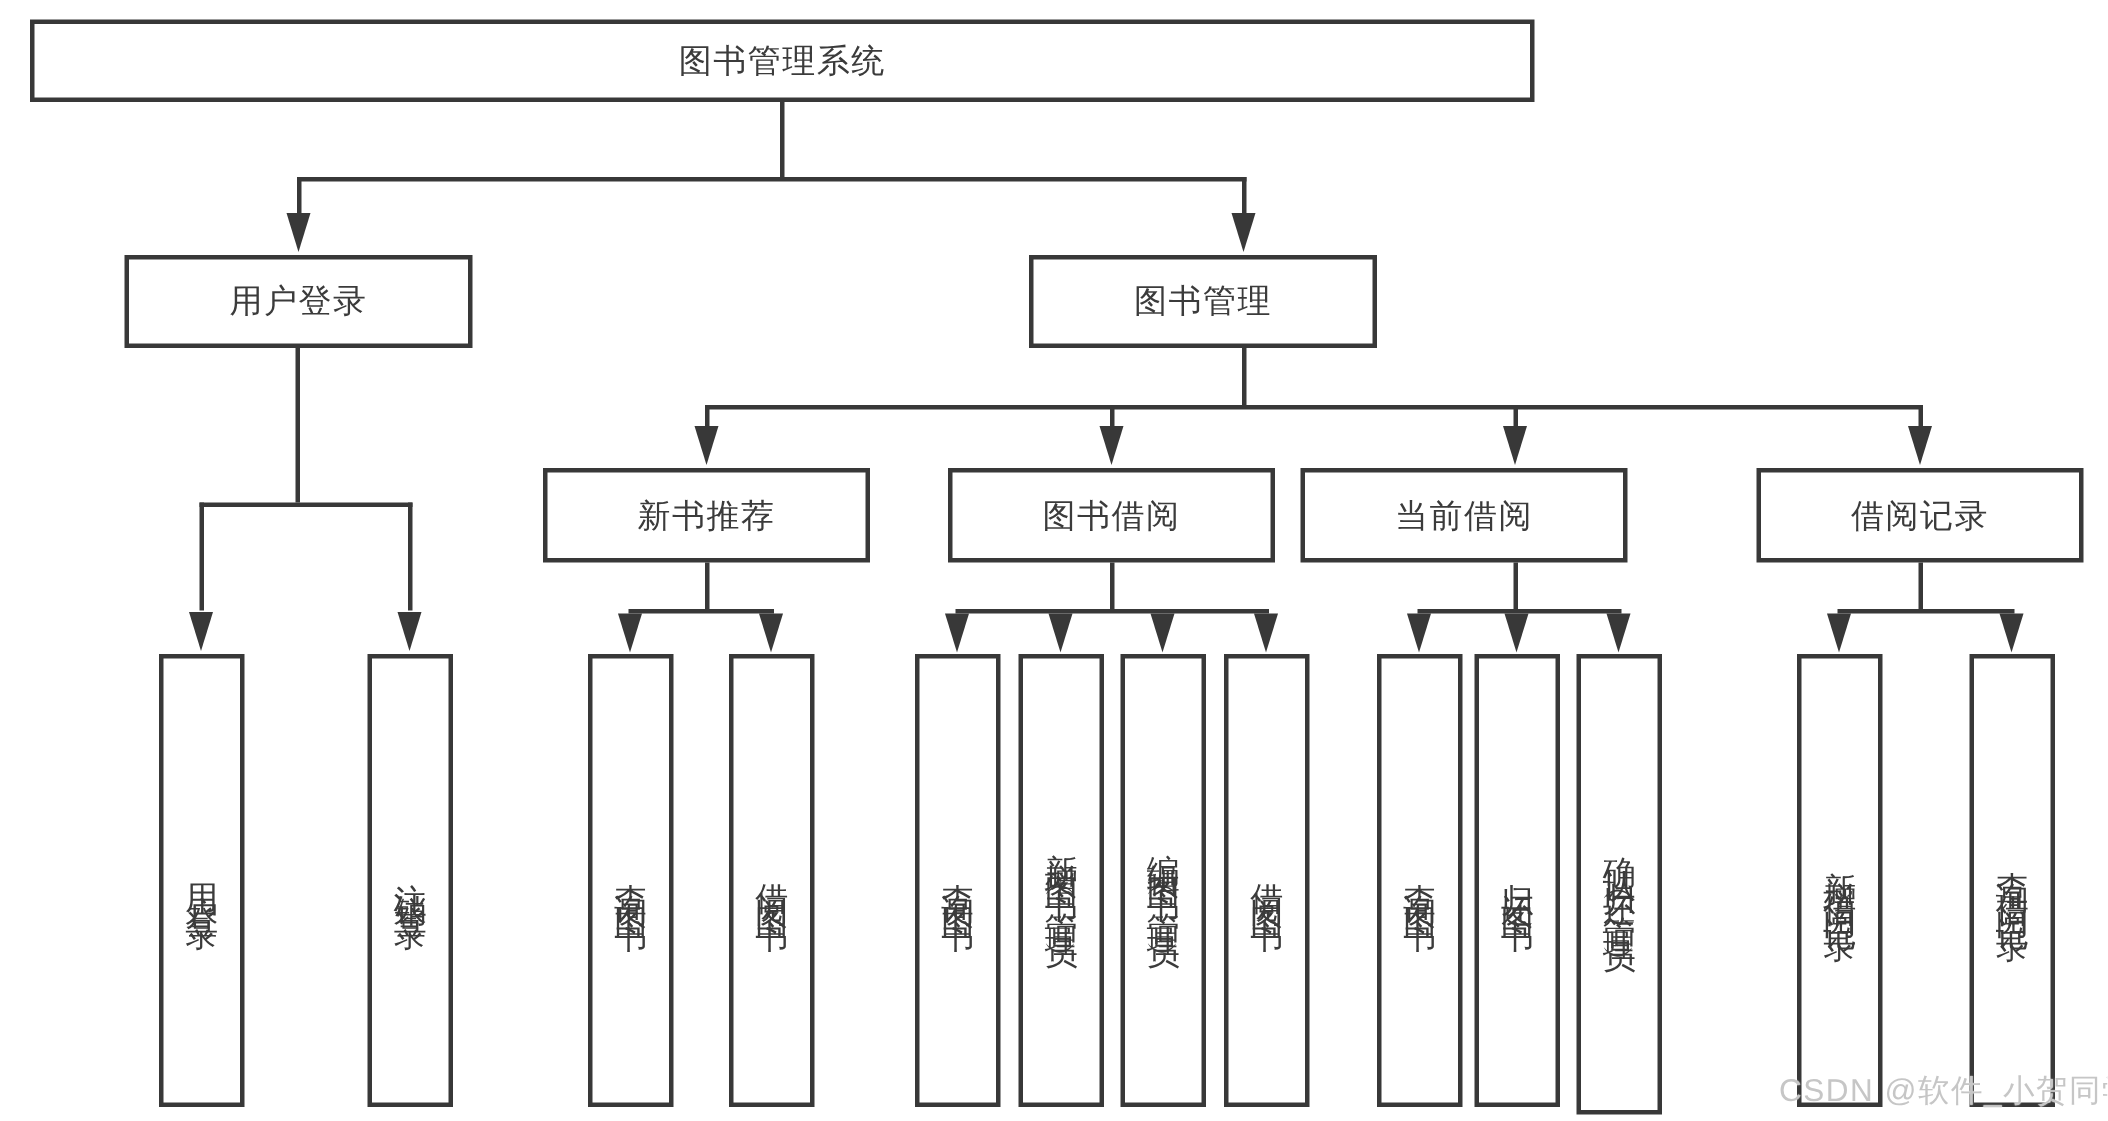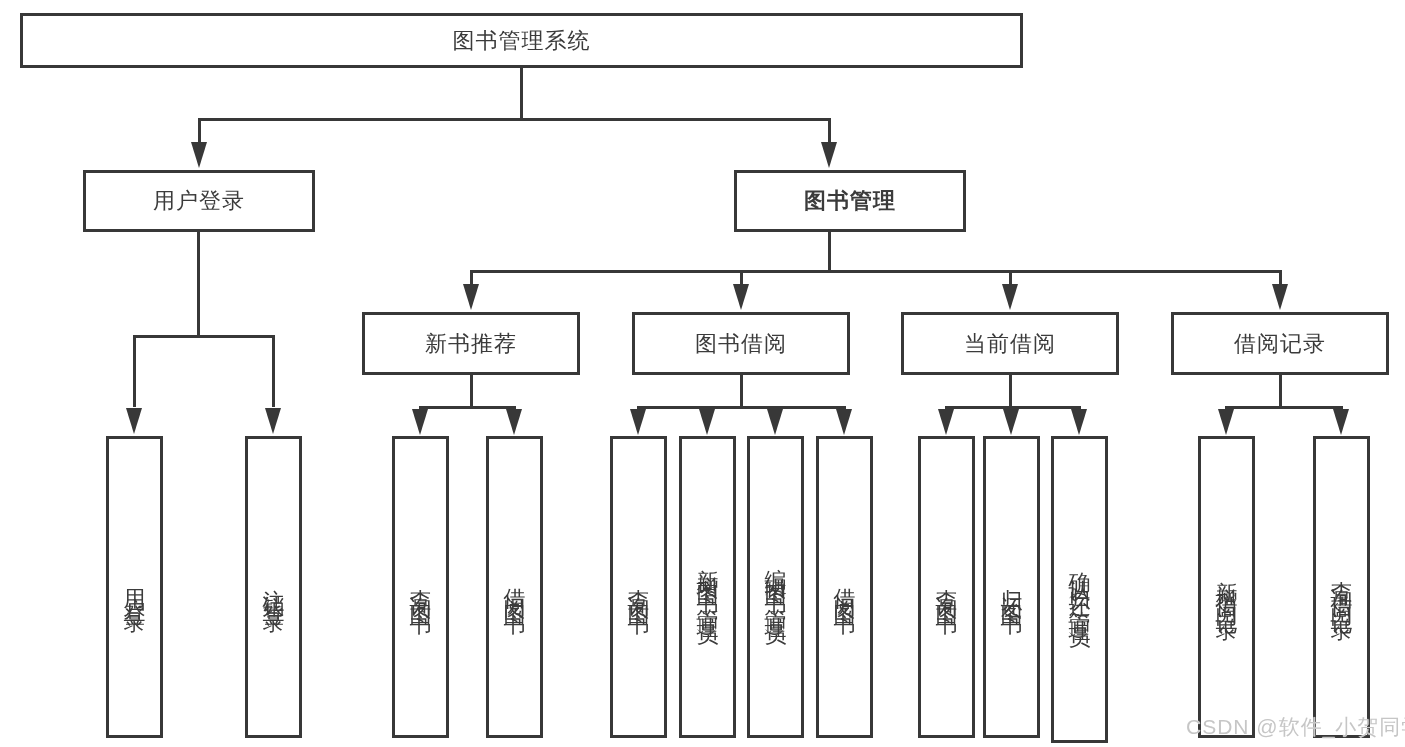--- a/index.html
+++ b/index.html
@@ -66,21 +66,21 @@
   <div class="vl" style="left:520px; top:68px; height:50px;"></div>
   <div class="hl" style="left:198px; top:118px; width:633px;"></div>
   <div class="vl" style="left:198px; top:118px; height:30px;"></div>
   <div class="arrow" style="left:191px; top:142px;"></div>
   <div class="vl" style="left:828px; top:118px; height:30px;"></div>
   <div class="arrow" style="left:821px; top:142px;"></div>
 
   <div class="box" style="left:83px; top:170px; width:232px; height:62px;">
     <span>用户登录</span>
   </div>
-  <div class="box" style="left:734px; top:170px; width:232px; height:62px;font-weight:bold;">
+  <div class="box" style="left:686px; top:170px; width:232px; height:62px;">
     <span>图书管理</span>
   </div>
 
   <div class="vl" style="left:197px; top:232px; height:103px;"></div>
   <div class="hl" style="left:133px; top:335px; width:142px;"></div>
   <div class="vl" style="left:133px; top:335px; height:72px;"></div>
   <div class="arrow" style="left:126px; top:408px;"></div>
   <div class="vl" style="left:272px; top:335px; height:72px;"></div>
   <div class="arrow" style="left:265px; top:408px;"></div>
 
@@ -94,21 +94,21 @@
   <div class="arrow" style="left:1002px; top:284px;"></div>
   <div class="vl" style="left:1279px; top:270px; height:18px;"></div>
   <div class="arrow" style="left:1272px; top:284px;"></div>
 
   <div class="box" style="left:632px; top:312px; width:218px; height:63px;">
     <span>图书借阅</span>
   </div>
   <div class="box" style="left:362px; top:312px; width:218px; height:63px;">
     <span>新书推荐</span>
   </div>
-  <div class="box" style="left:901px; top:312px; width:218px; height:63px;">
+  <div class="box" style="left:867px; top:312px; width:218px; height:63px;">
     <span>当前借阅</span>
   </div>
   <div class="box" style="left:1171px; top:312px; width:218px; height:63px;">
     <span>借阅记录</span>
   </div>
 
   <div class="vl" style="left:470px; top:375px; height:31px;"></div>
   <div class="hl" style="left:419px; top:406px; width:97px;"></div>
   <div class="arrow" style="left:412px; top:409px;"></div>
   <div class="arrow" style="left:506px; top:409px;"></div>

